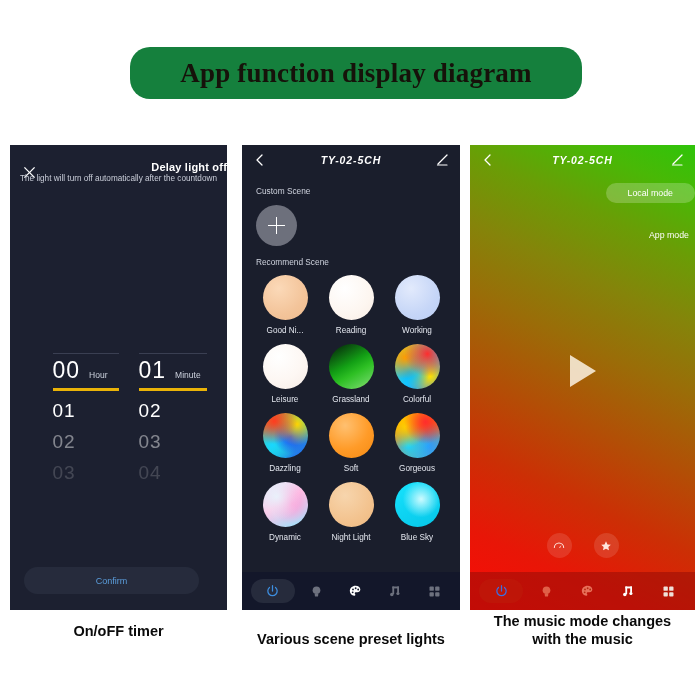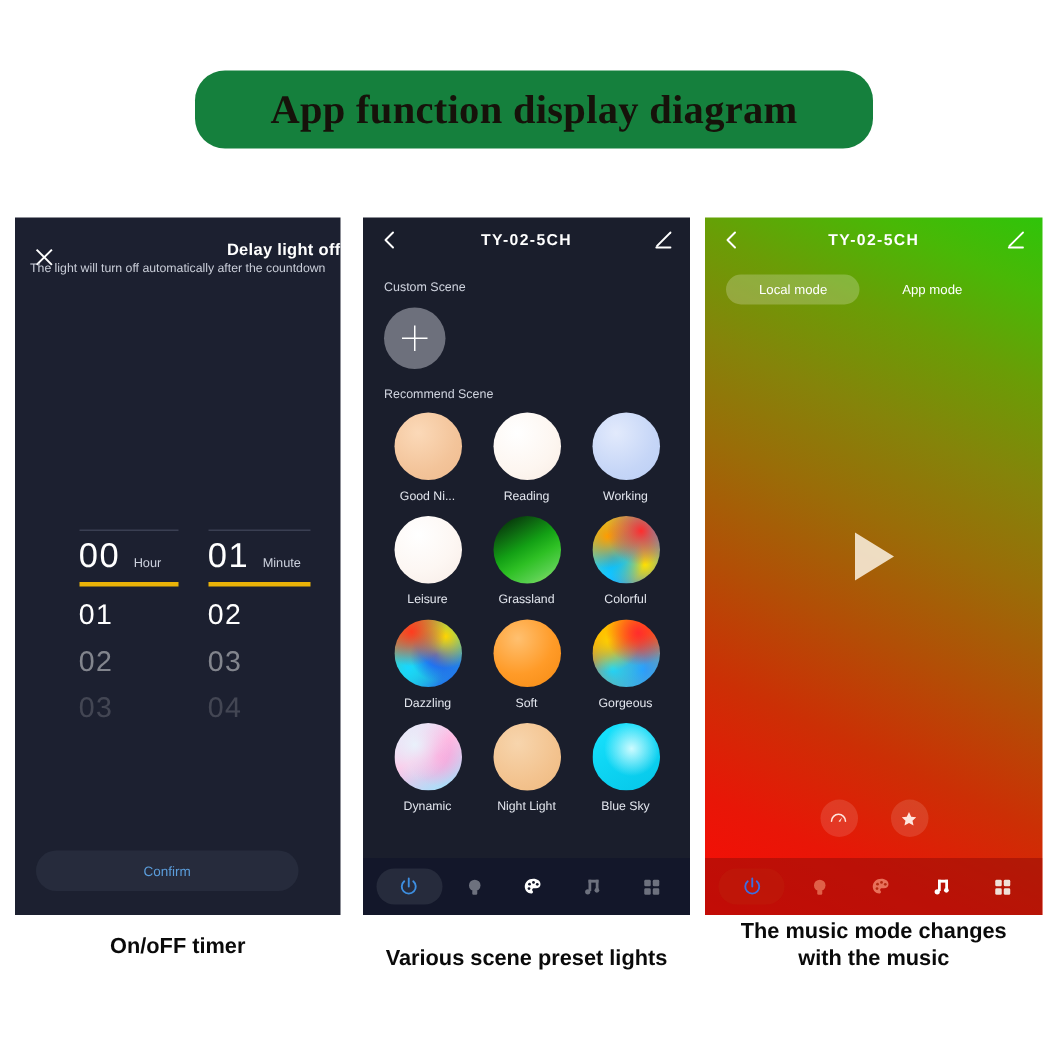--- a/index.html
+++ b/index.html
@@ -34,21 +34,21 @@
   .panel-2 { left: 242px; width: 218px; background: #1a1e2c; }
   .panel-3 { left: 470px; width: 225px;
     background:
       linear-gradient(205deg,
         #2fc40a 0%, #49b806 9%, #6a9d06 20%, #85840a 32%,
         #9a6d08 44%, #b24f06 58%, #cc2f05 72%, #e81607 86%, #fa0b06 100%);
   }
 
   .ph-head {
     position: relative; height: 30px;
-    display: flex; align-items: center; justify-content: center;
+    display: flex; align-items: center; justify-content: center; font-style: italic;
   }
   .ph-title { font-size: 10.5px; font-weight: 700; color: #ffffff; letter-spacing: 0.9px; }
   .ico-back {
     position: absolute; left: 11px; top: 50%; transform: translateY(-50%);
     width: 14px; height: 14px;
   }
   .ico-edit {
     position: absolute; right: 11px; top: 50%; transform: translateY(-50%);
     width: 14px; height: 14px;
   }
@@ -158,21 +158,21 @@
   .nav-2 { background: #13172a; }
   .nav-3 { background: rgba(150,12,8,0.55); }
   .nav-item { display: flex; align-items: center; justify-content: center; width: 34px; height: 22px; }
   .nav-item.active-pill {
     width: 44px; height: 24px; border-radius: 13px; background: #262b3c;
   }
   .nav-3 .nav-item.active-pill { background: rgba(190,25,10,0.72); }
   .nav-item svg { display: block; }
 
   
-  .mode-row { display: flex; align-items: flex-start; padding: 8px 0 0 14px; gap: 22px; }
+  .mode-row { display: flex; align-items: flex-end; padding: 8px 0 0 14px; gap: 22px; flex-direction: column; }
   .mode-pill {
     padding: 5px 22px; border-radius: 13px;
     background: rgba(255,255,255,0.22);
     font-size: 8.8px; color: #ffffff;
   }
   .mode-plain { font-size: 8.8px; color: #ffffff; padding: 5px 6px; }
   .play-wrap {
     position: absolute; left: 0; right: 0; top: 210px;
     display: flex; justify-content: center;
   }

